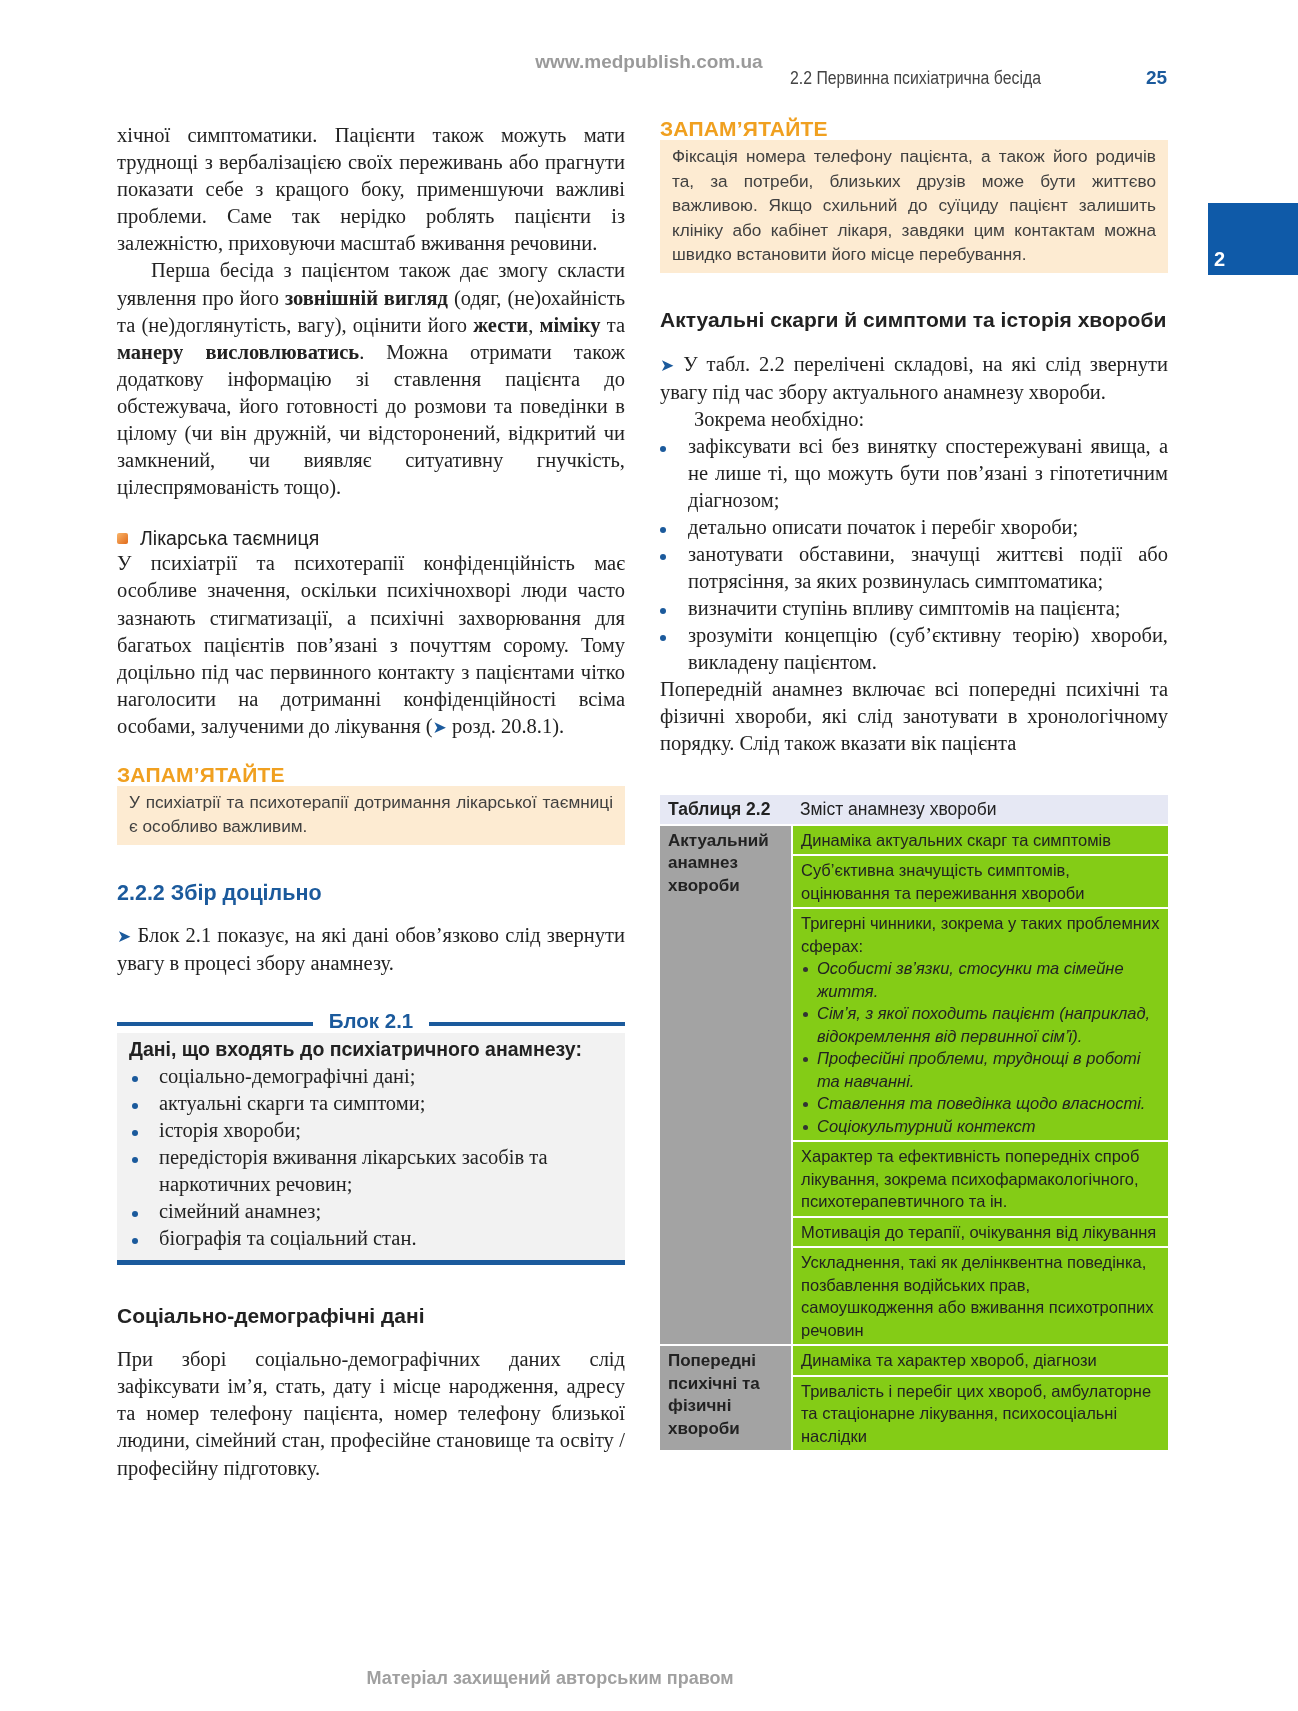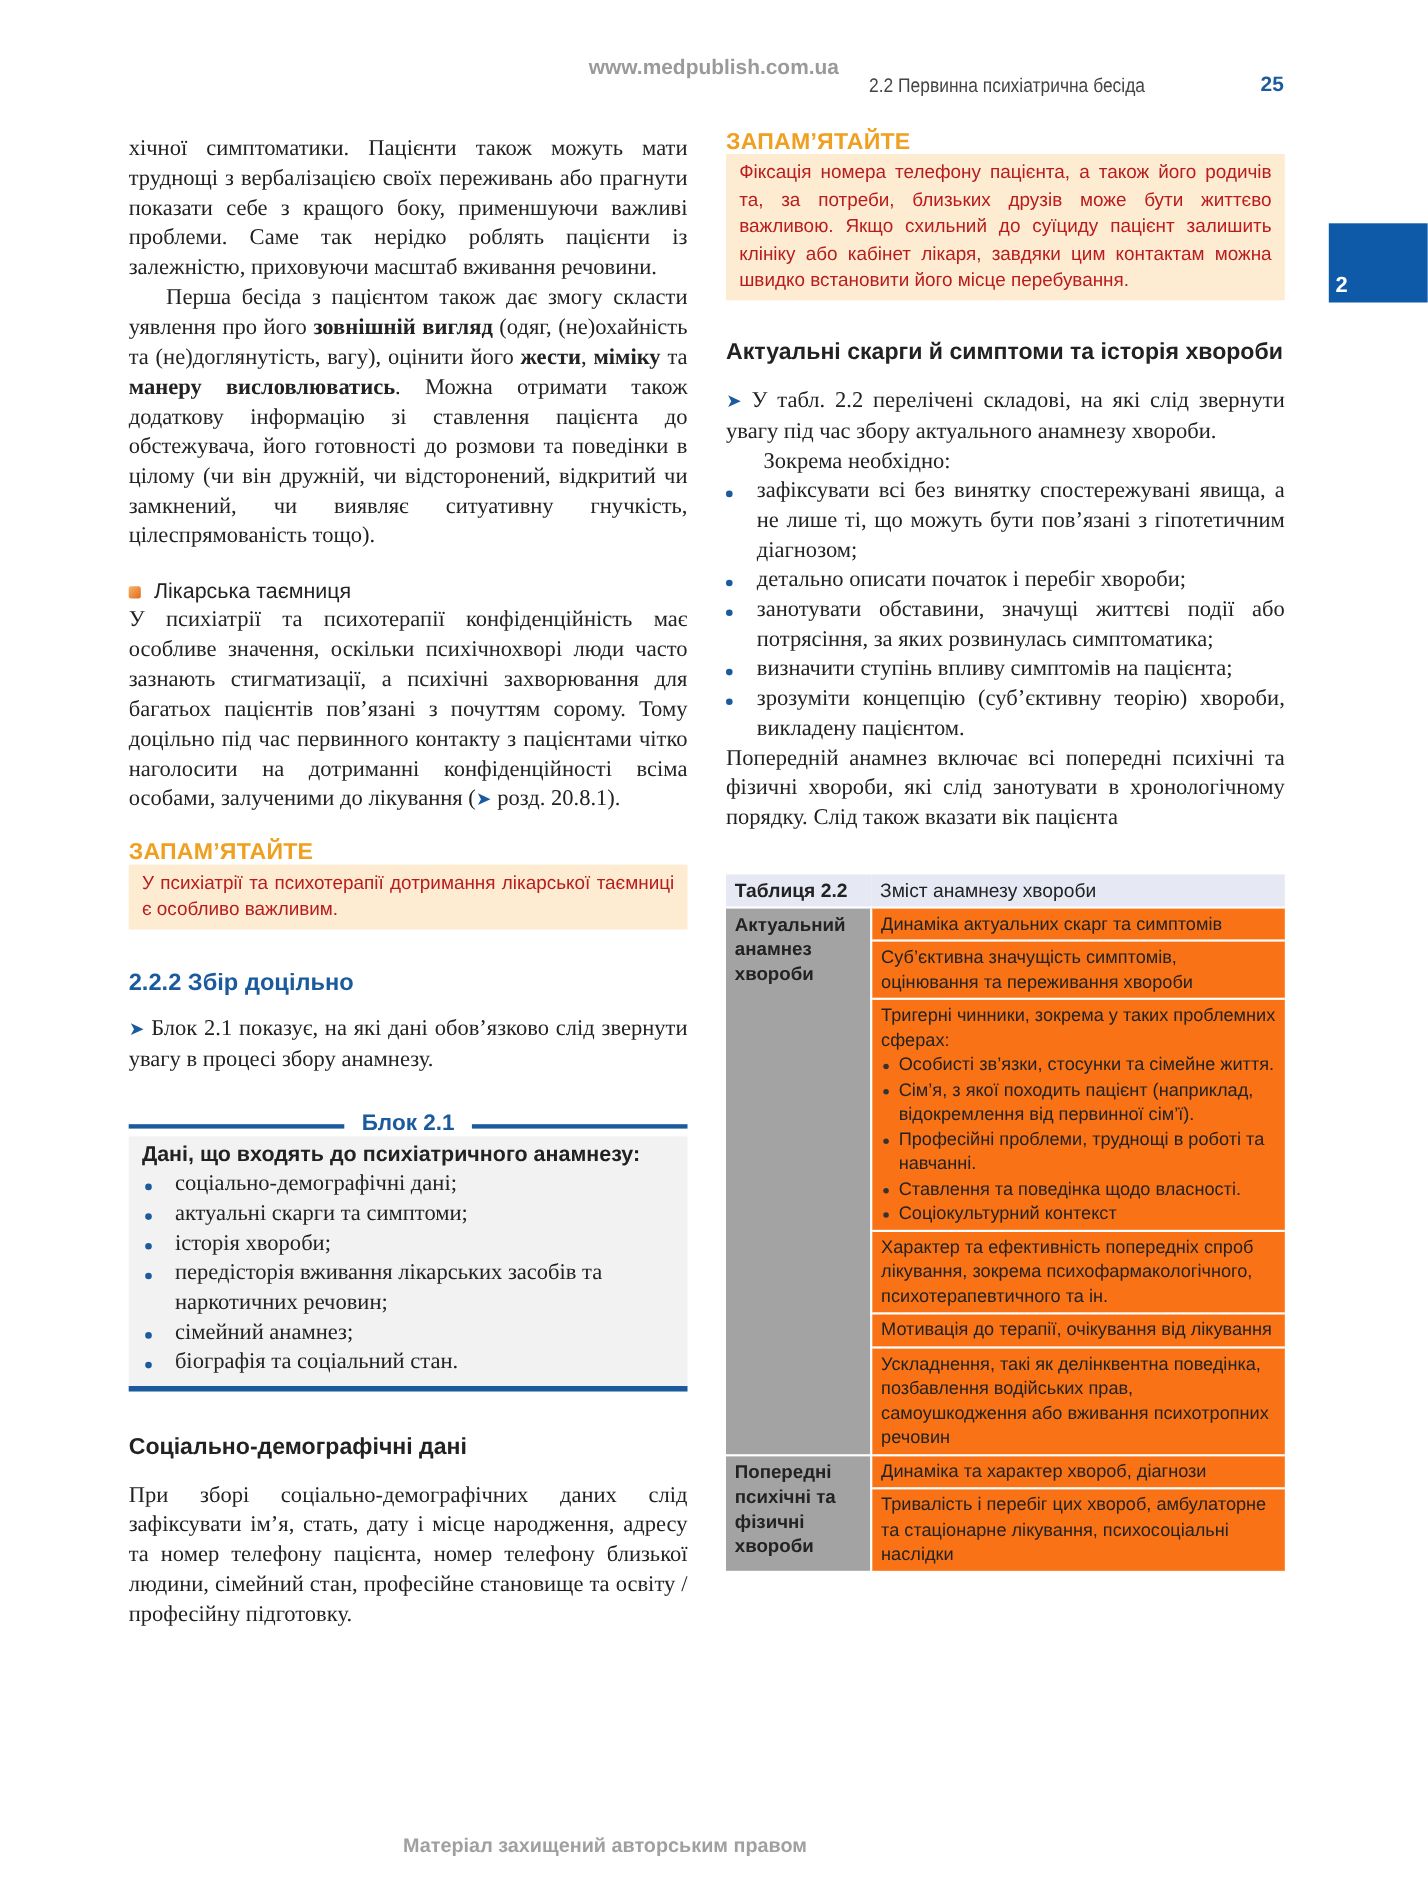--- a/index.html
+++ b/index.html
@@ -18,21 +18,21 @@
   .col-left { left: 117px; top: 122px; }
   .col-right { left: 660px; top: 122px; width: 508px; }
 
   .body-text { font-size: 20.5px; line-height: 27.1px; text-align: justify; color: #222; }
   .body-text.indent { text-indent: 34px; }
   .body-text b { font-weight: bold; }
   .arrow { color: #1b5a9c; font-family: "DejaVu Sans", sans-serif; font-size: 17px; }
 
   .remember { margin-top: 0; }
   .remember-title { font-family: "Liberation Sans", sans-serif; font-weight: bold; font-size: 21px; color: #f0a020; letter-spacing: 0.2px; line-height: 22px; }
-  .remember-box { background: #fdebd2; padding: 4px 12px 6px 12px; font-family: "Liberation Sans", sans-serif; font-size: 17.2px; line-height: 24.5px; color: #b91c1c; text-align: justify; }
+  .remember-box { background: #fdebd2; padding: 4px 12px 6px 12px; font-family: "Liberation Sans", sans-serif; font-size: 17.2px; line-height: 24.5px; color: #404040; text-align: justify; }
 
   .subhead { display: flex; align-items: center; font-family: "Liberation Sans", sans-serif; font-size: 19.5px; color: #222; margin-top: 26px; }
   .sq-bullet { width: 11px; height: 11px; background: linear-gradient(135deg, #f9b56a, #e06a1a); border-radius: 2px; margin-right: 12px; }
 
   .h2-blue { font-family: "Liberation Sans", sans-serif; font-weight: bold; font-size: 21.5px; color: #1b5a9c; }
   .h3-black { font-family: "Liberation Sans", sans-serif; font-weight: bold; font-size: 21px; color: #222; line-height: 29px; }
 
   .block { margin-top: 32px; }
   .block-head { position: relative; height: 24px; }
   .block-head .line { position: absolute; top: 13px; height: 4px; background: #1b5a9c; }
@@ -45,23 +45,23 @@
   ul.dots li::before { content: ""; position: absolute; left: 3px; top: 13px; width: 6px; height: 6px; border-radius: 50%; background: #1b5a9c; }
   .col-right ul.dots li { padding-left: 28px; text-align: justify; }
   .col-right ul.dots li::before { left: 0; }
 
   table.t22 { border-collapse: collapse; width: 100%; font-family: "Liberation Sans", sans-serif; font-size: 16.5px; line-height: 22.5px; color: #222; }
   table.t22 td { vertical-align: top; }
   .t22 .cap td { background: #e6e8f4; padding: 3px 8px; border-bottom: 2px solid #fff; }
   .t22 .cap .label { font-weight: bold; font-size: 17.5px; width: 132px; }
   .t22 .cap .title { font-size: 17.5px; }
   .t22 .rowhead { background: #a3a3a3; font-weight: bold; font-size: 17px; width: 132px; padding: 4px 8px; border-right: 2px solid #fff; border-bottom: 2px solid #fff; }
-  .t22 .cell { background: #f97316; padding: 3px 8px 3px 8px; border-bottom: 2px solid #fff; }
+  .t22 .cell { background: #84cc16; padding: 3px 8px 3px 8px; border-bottom: 2px solid #fff; }
   .t22 .cell ul { list-style: none; }
-  .t22 .cell ul li { position: relative; padding-left: 16px; }
+  .t22 .cell ul li { position: relative; padding-left: 16px; font-style: italic; }
   .t22 .cell ul li::before { content: ""; position: absolute; left: 2px; top: 10px; width: 5px; height: 5px; border-radius: 50%; background: #333; }
 </style>
 </head>
 <body>
 
 <div class="watermark-top">www.medpublish.com.ua</div>
 
 <div class="running-head">2.2  Первинна психіатрична бесіда</div>
 <div class="page-num">25</div>
 <div class="chapter-tab">

